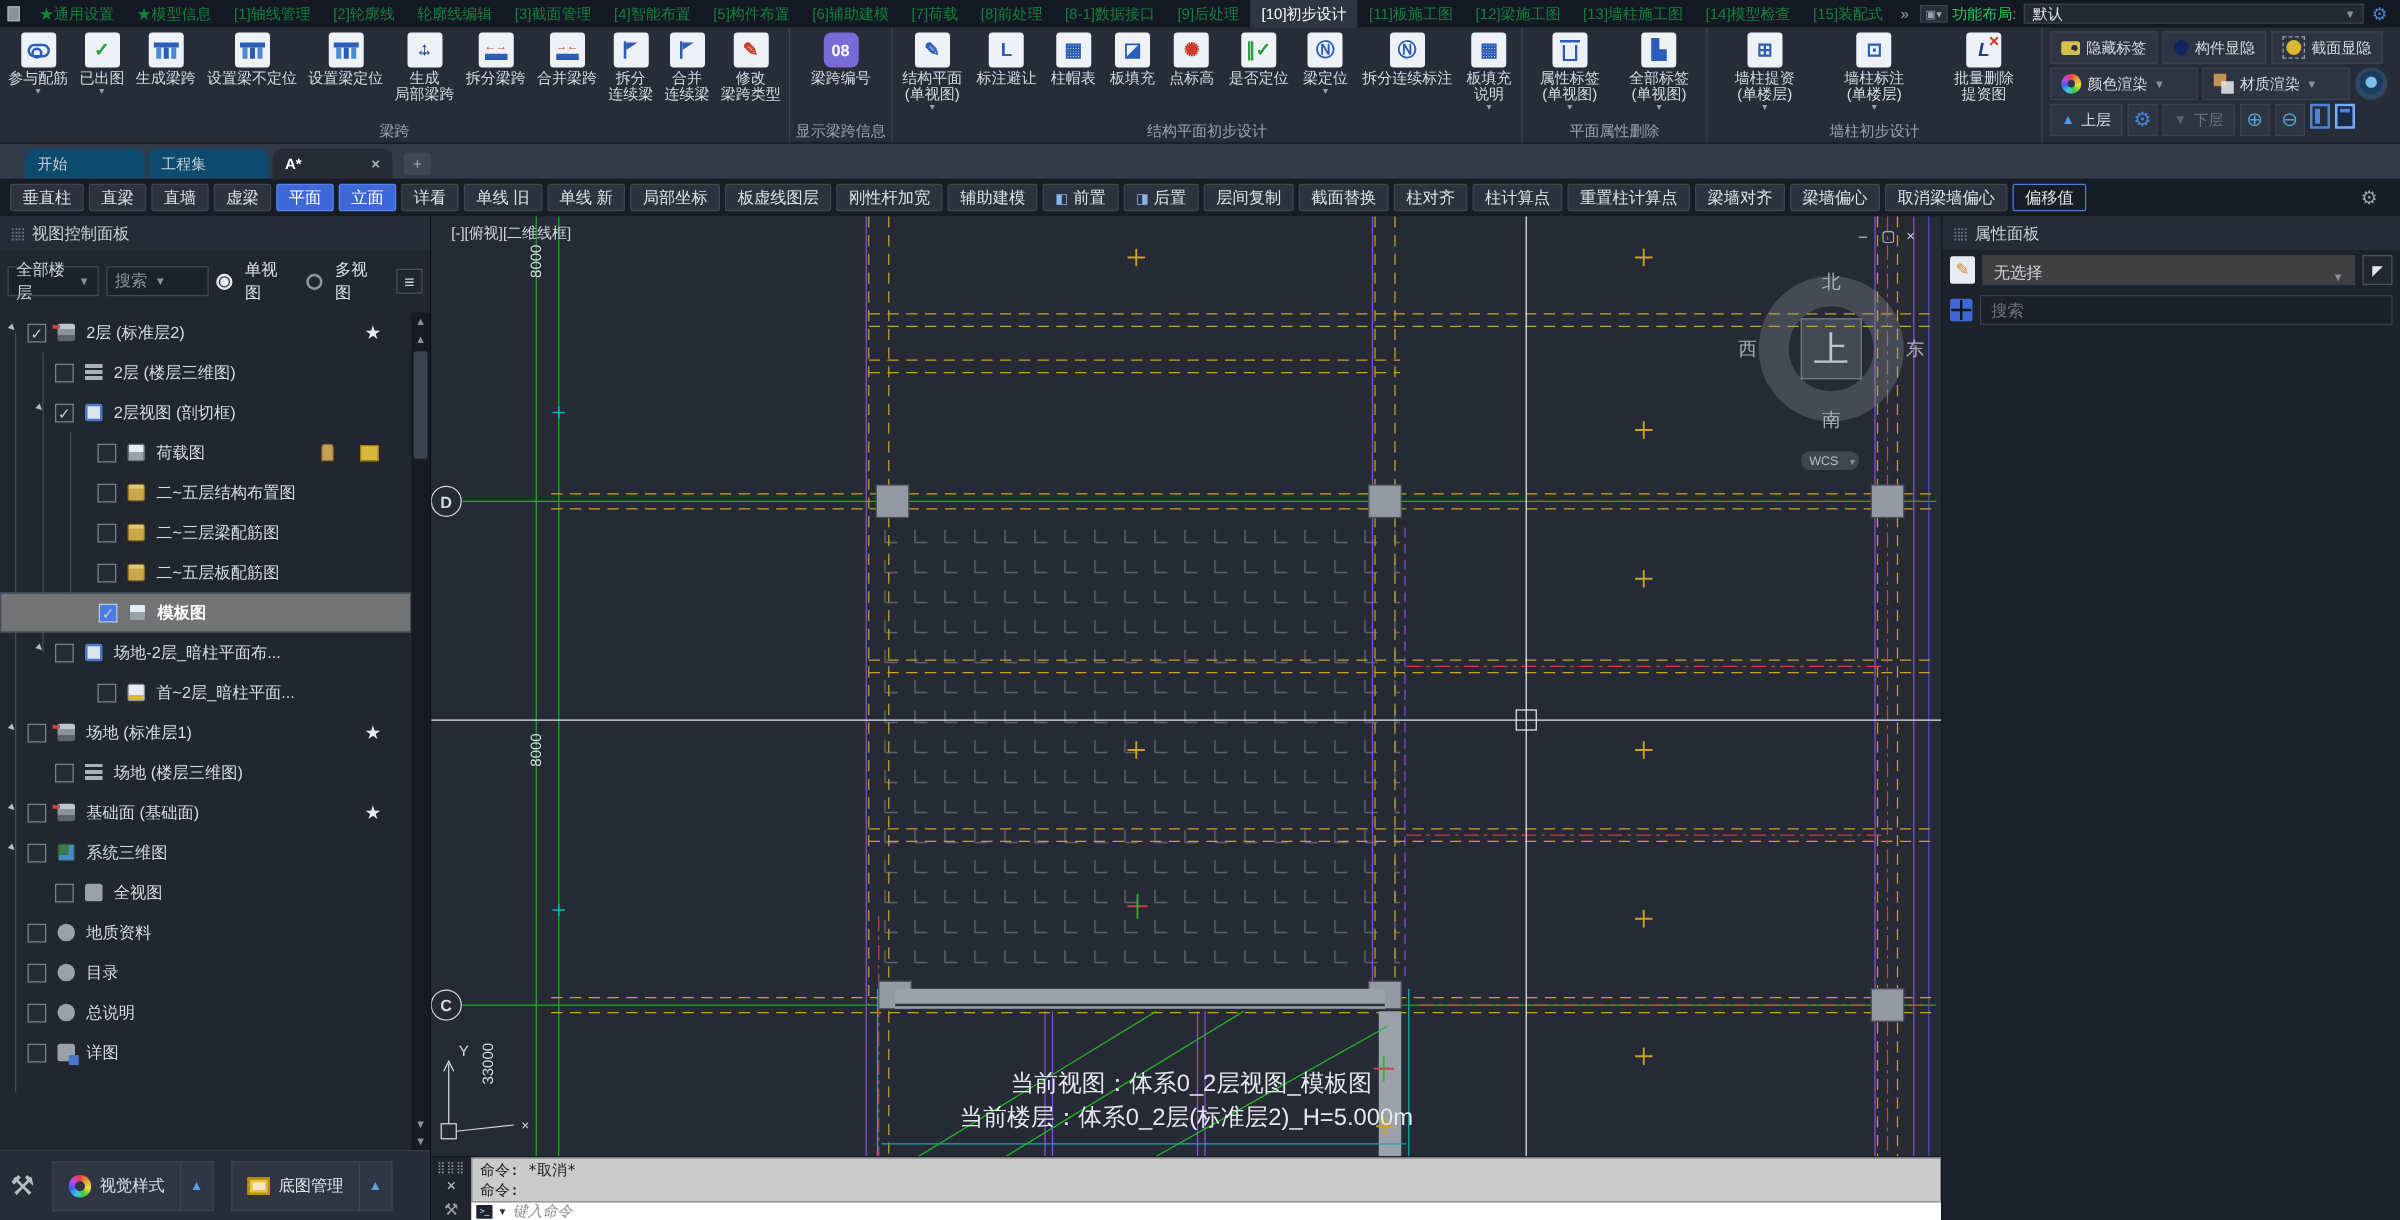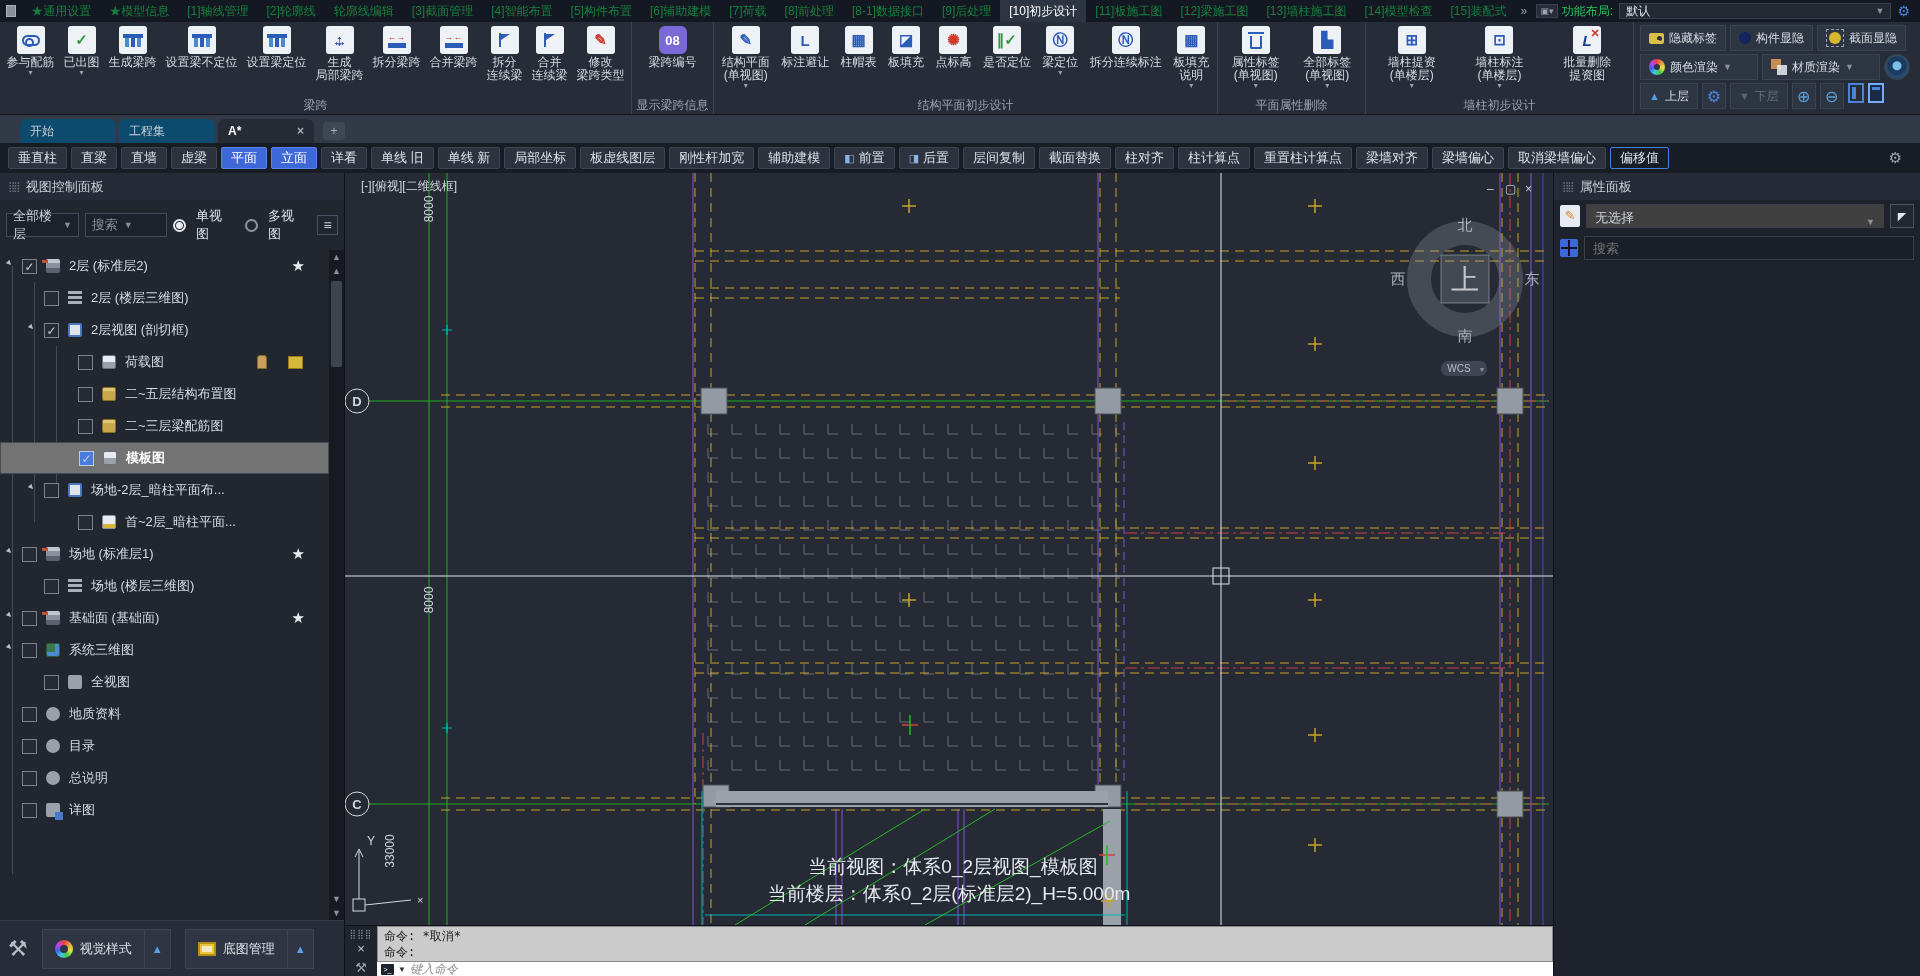--- a/index.html
+++ b/index.html
@@ -590,20 +590,26 @@
           <span class="cb"></span>
           <span class="ticon tan"></span>
           <span>二~五层结构布置图</span>
         </div>
       <div class="trow lv2">
           <span class="twist empty">▸</span>
           <span class="cb"></span>
           <span class="ticon tan"></span>
           <span>二~三层梁配筋图</span>
         </div>
+      <div class="trow lv2">
+          <span class="twist empty">▸</span>
+          <span class="cb"></span>
+          <span class="ticon tan"></span>
+          <span>二~五层板配筋图</span>
+        </div>
       <div class="trow lv2 sel">
           <span class="twist empty">▸</span>
           <span class="cb ck"></span>
           <span class="ticon sheet"></span>
           <span style="font-weight:bold">模板图</span>
         </div>
       <div class="trow lv1">
           <span class="twist">▸</span>
           <span class="cb"></span>
           <span class="ticon planview"></span>

